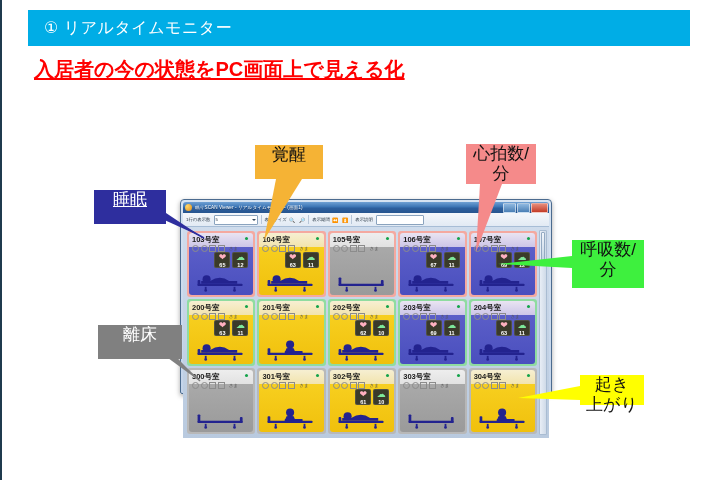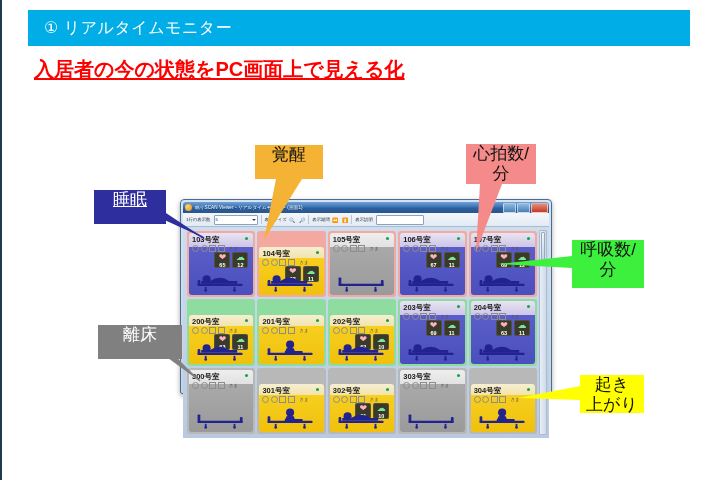--- a/index.html
+++ b/index.html
@@ -219,21 +219,20 @@
     box-sizing: border-box;
     overflow: hidden;
     display: flex;
     flex-direction: column;
   }
   .tile-inner.state-sleep {
     background: linear-gradient(180deg, #e9e4f2 0%, #cdc6e8 22%, #5b5ec8 23%, #4a4fbe 100%);
   }
   .tile-inner.state-awake {
     background: linear-gradient(180deg, #f6efd2 0%, #f2e4ae 22%, #f7cf1f 23%, #f0c00c 100%);
-    margin-top: 14px;
   }
   .tile-inner.state-out {
     background: linear-gradient(180deg, #eeeeee 0%, #e2e2e2 22%, #a9a9a9 23%, #9a9a9a 100%);
   }
 
   .tile-head {
     height: 17px;
     flex: 0 0 auto;
     position: relative;
   }
@@ -355,21 +354,21 @@
     color: #111111;
   }
   .callout.outbed {
     left: 96px; top: 325px;
     width: 84px; height: 34px;
     background: #808080;
     color: #ffffff;
   }
   .callout.situp {
     left: 578px; top: 375px;
-    width: 64px; height: 38px;
+    width: 64px; height: 30px;
     background: #ffff00;
     color: #111111;
   }
 
   
   .leaders {
     position: absolute;
     left: 0; top: 0;
     width: 720px; height: 480px;
     pointer-events: none;

